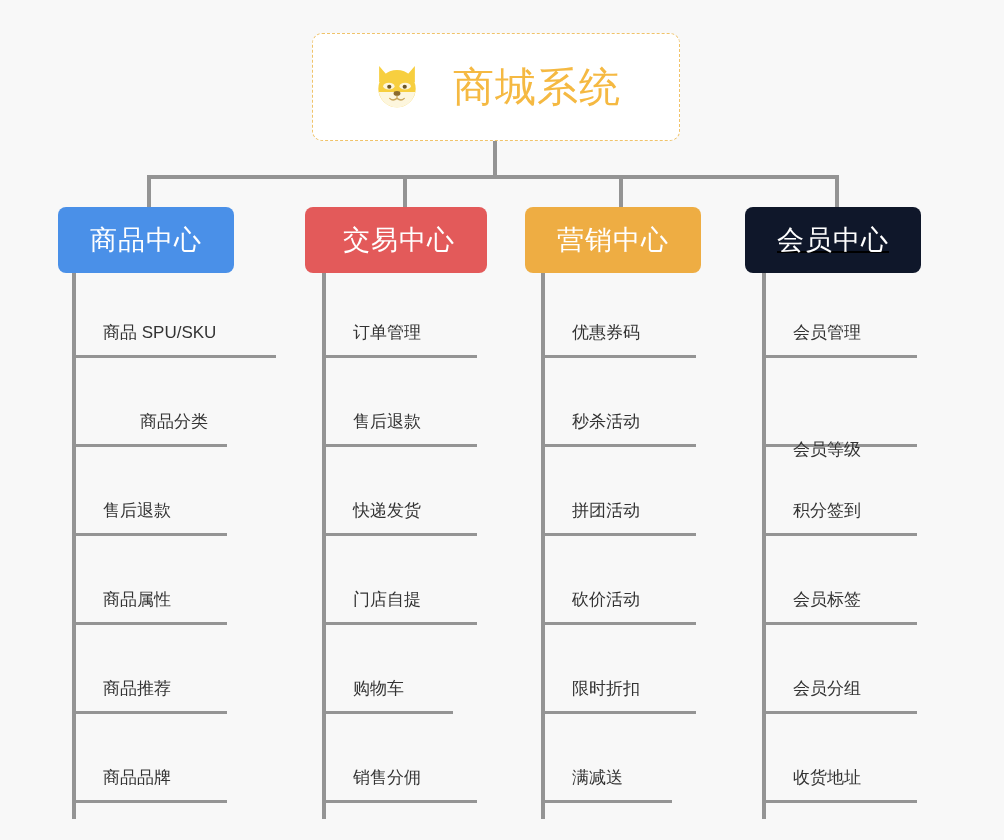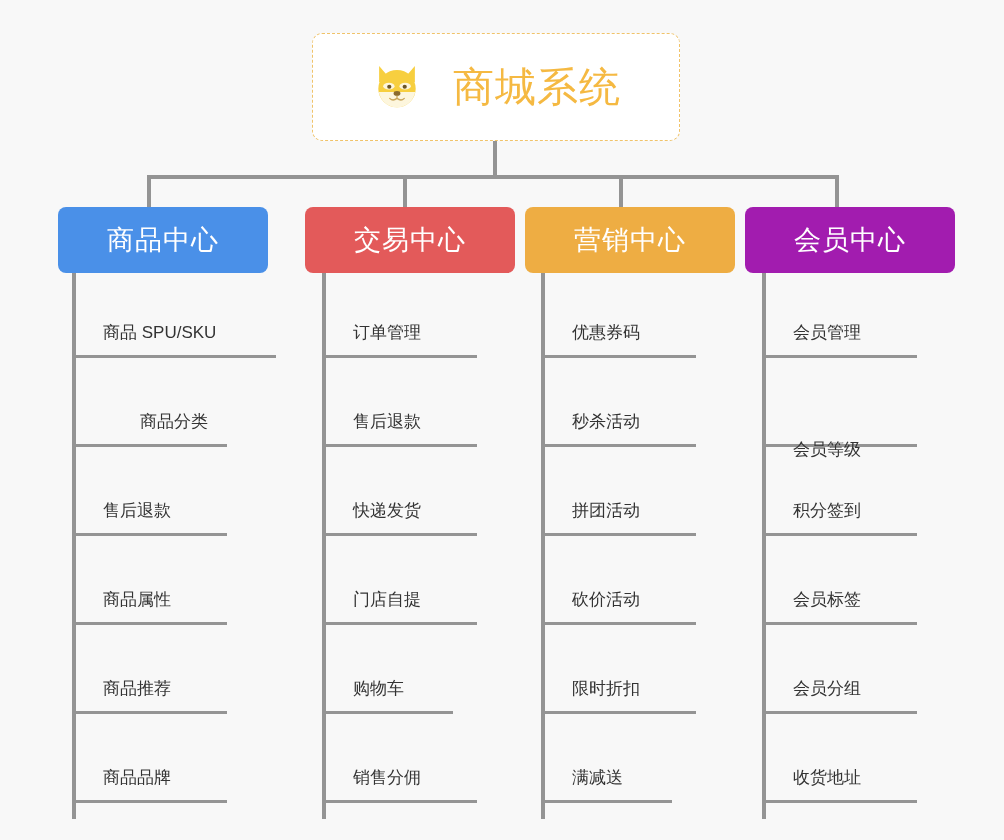--- a/index.html
+++ b/index.html
@@ -53,21 +53,21 @@
     position: absolute;
     background: #949494;
   }
   .vline { width: 4px; }
   .hline { height: 4px; }
 
   
   .cat-box {
     position: absolute;
     top: 207px;
-    width: 210px;
+    width: 176px;
     height: 66px;
     border-radius: 8px;
     display: flex;
     align-items: center;
     justify-content: center;
   }
   .cat-label {
     color: #ffffff;
     font-size: 27px;
     line-height: 1;
@@ -135,21 +135,21 @@
   <div class="leaf-text" style="left:103px; top:413px;margin-left:37px;">商品分类</div>
   <div class="leaf" style="left:72px; top:533px; width:155px;"></div>
   <div class="leaf-text" style="left:103px; top:502px;">售后退款</div>
   <div class="leaf" style="left:72px; top:622px; width:155px;"></div>
   <div class="leaf-text" style="left:103px; top:591px;">商品属性</div>
   <div class="leaf" style="left:72px; top:711px; width:155px;"></div>
   <div class="leaf-text" style="left:103px; top:680px;">商品推荐</div>
   <div class="leaf" style="left:72px; top:800px; width:155px;"></div>
   <div class="leaf-text" style="left:103px; top:769px;">商品品牌</div>
 
-  <div class="cat-box" style="left:305px; background:#e35a5a;">
+  <div class="cat-box" style="left:305px; background:#e35a5a;padding-left:6px;">
     <span class="cat-label">交易中心</span>
   </div>
   <div class="spine" style="left:322px; top:273px; height:546px;"></div>
 
   <div class="leaf" style="left:322px; top:355px; width:155px;"></div>
   <div class="leaf-text" style="left:353px; top:324px;">订单管理</div>
   <div class="leaf" style="left:322px; top:444px; width:155px;"></div>
   <div class="leaf-text" style="left:353px; top:413px;">售后退款</div>
   <div class="leaf" style="left:322px; top:533px; width:155px;"></div>
   <div class="leaf-text" style="left:353px; top:502px;">快递发货</div>
@@ -171,21 +171,21 @@
   <div class="leaf-text" style="left:572px; top:413px;">秒杀活动</div>
   <div class="leaf" style="left:541px; top:533px; width:155px;"></div>
   <div class="leaf-text" style="left:572px; top:502px;">拼团活动</div>
   <div class="leaf" style="left:541px; top:622px; width:155px;"></div>
   <div class="leaf-text" style="left:572px; top:591px;">砍价活动</div>
   <div class="leaf" style="left:541px; top:711px; width:155px;"></div>
   <div class="leaf-text" style="left:572px; top:680px;">限时折扣</div>
   <div class="leaf" style="left:541px; top:800px; width:131px;"></div>
   <div class="leaf-text" style="left:572px; top:769px;">满减送</div>
 
-  <div class="cat-box" style="left:745px; background:#a21caf;">
+  <div class="cat-box" style="left:745px; background:#0f172a;text-decoration:underline;">
     <span class="cat-label">会员中心</span>
   </div>
   <div class="spine" style="left:762px; top:273px; height:546px;"></div>
 
   <div class="leaf" style="left:762px; top:355px; width:155px;"></div>
   <div class="leaf-text" style="left:793px; top:324px;">会员管理</div>
   <div class="leaf" style="left:762px; top:444px; width:155px;"></div>
   <div class="leaf-text" style="left:793px; top:413px;margin-top:28px;">会员等级</div>
   <div class="leaf" style="left:762px; top:533px; width:155px;"></div>
   <div class="leaf-text" style="left:793px; top:502px;">积分签到</div>

